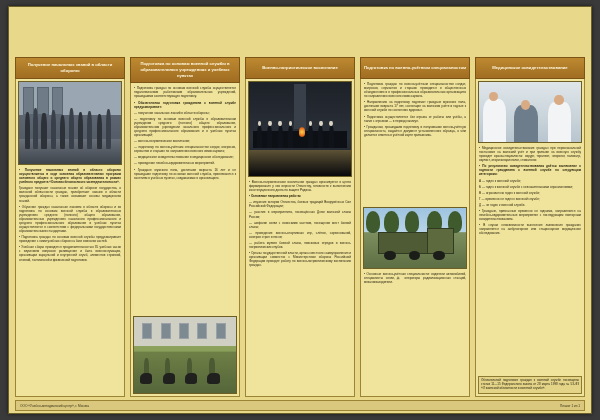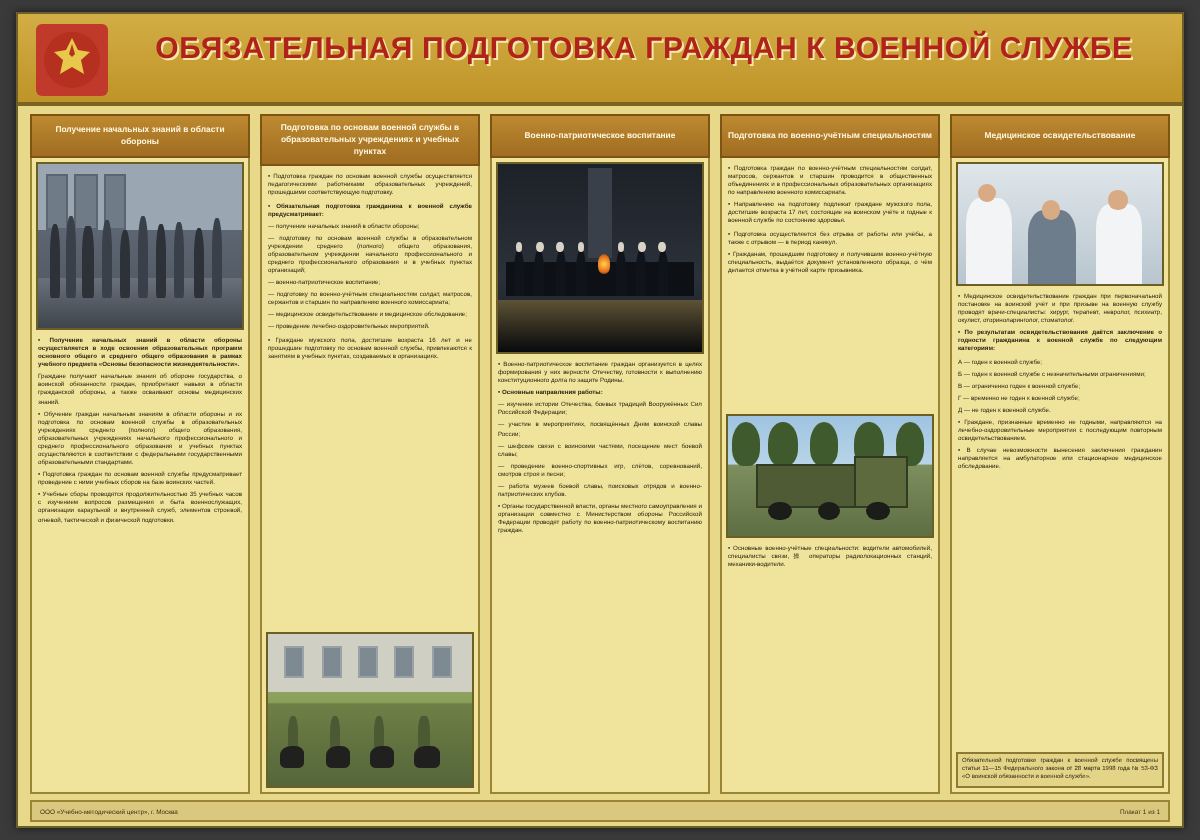--- a/index.html
+++ b/index.html
@@ -146,30 +146,20 @@
   .s5 .wall{position:absolute;inset:0;background:linear-gradient(#dfe6ea,#b9c6cf);}
   .s5 .doc{position:absolute;bottom:0;width:22%;height:72%;background:#f2f4f6;border-radius:30% 30% 0 0;}
   .s5 .head{position:absolute;width:9%;height:16%;background:#d8ab84;border-radius:50%;}
   .s5 .pat{position:absolute;left:34%;bottom:0;width:24%;height:62%;background:#6d7d8c;border-radius:32% 32% 0 0;}
 </style>
 </head>
 <body>
 
 <div class="poster">
 
-  <div class="header">
-    <div class="emblem">
-      <svg width="30" height="30" viewBox="0 0 30 30" aria-hidden="true">
-        <circle cx="15" cy="15" r="14" fill="#b5301f"></circle>
-        <path d="M15 4 L18 10 L24 11 L19.5 15 L21 22 L15 18.5 L9 22 L10.5 15 L6 11 L12 10 Z" fill="#e8c84a"></path>
-        <path d="M15 7 L16.5 12 L15 13.5 L13.5 12 Z" fill="#b5301f"></path>
-      </svg>
-    </div>
-    <div class="title">ОБЯЗАТЕЛЬНАЯ ПОДГОТОВКА ГРАЖДАН К ВОЕННОЙ СЛУЖБЕ</div>
-  </div>
 
   <div class="cols">
 
     <div class="col">
       <div class="col-head">Получение начальных знаний в области обороны</div>
       <div class="col-body">
         <div class="photo" style="height:84px">
           <div class="scene s1">
             <div class="wall"></div>
             <div class="door" style="left:4%"></div>

